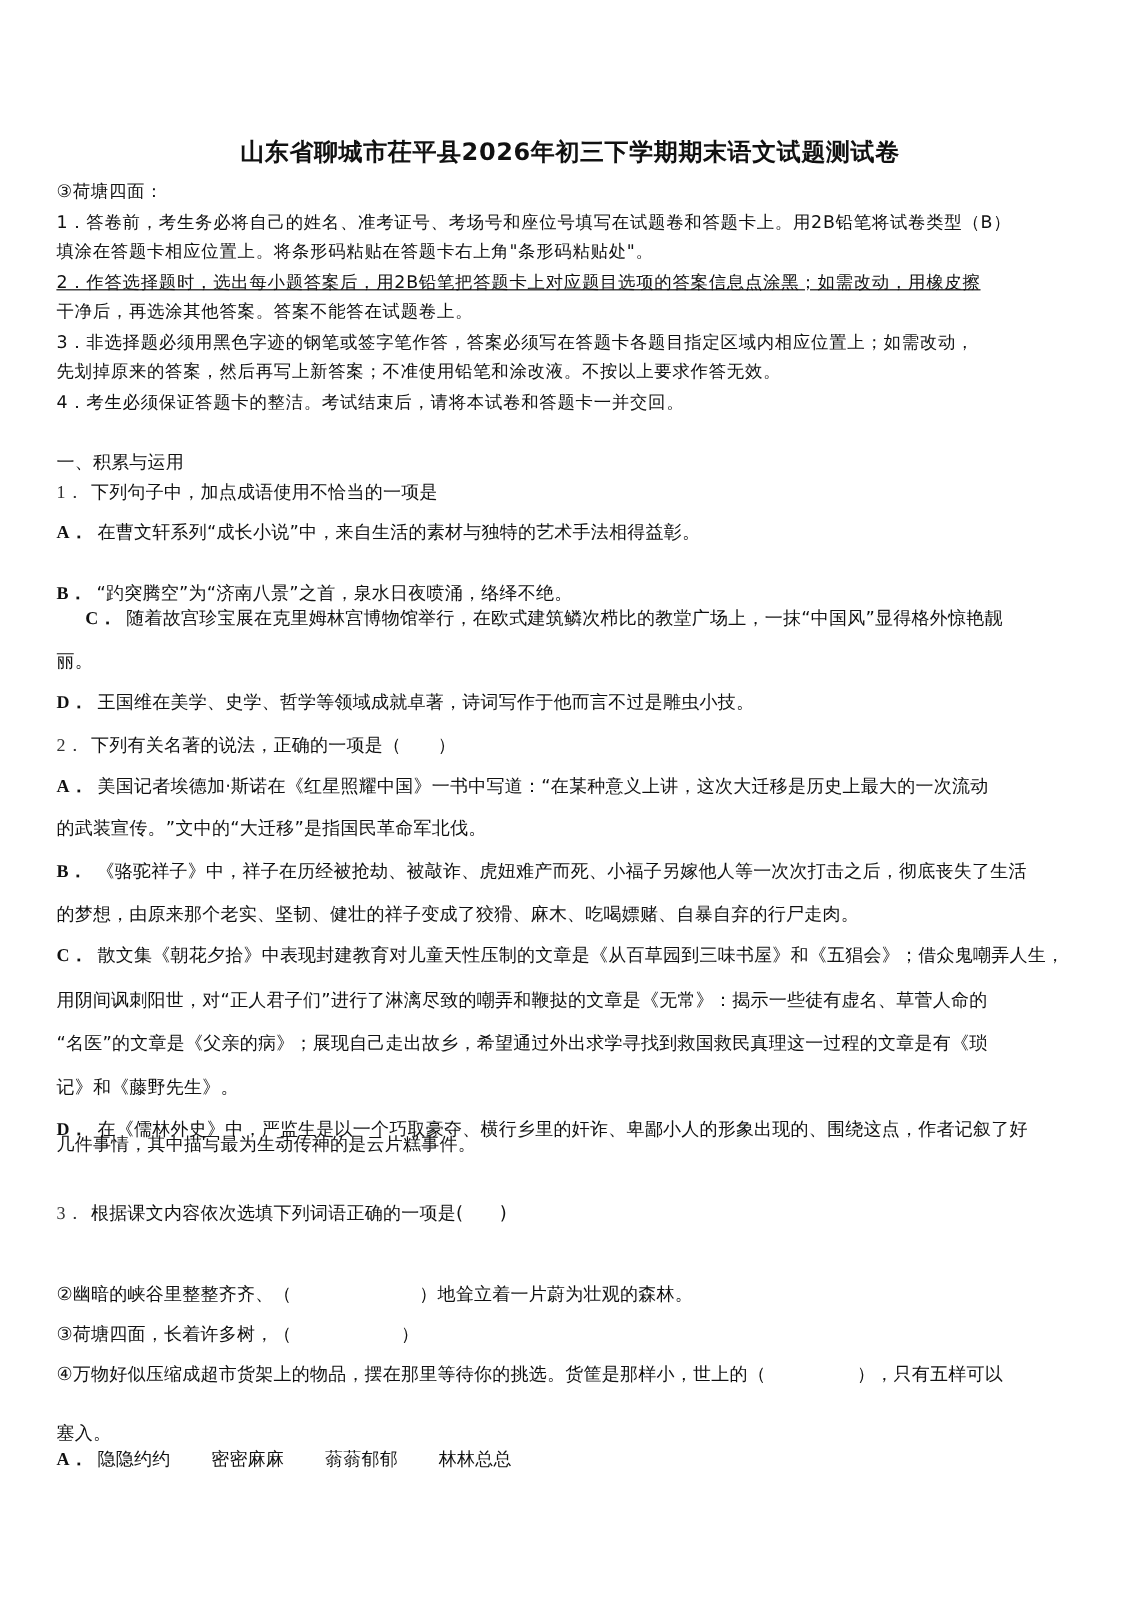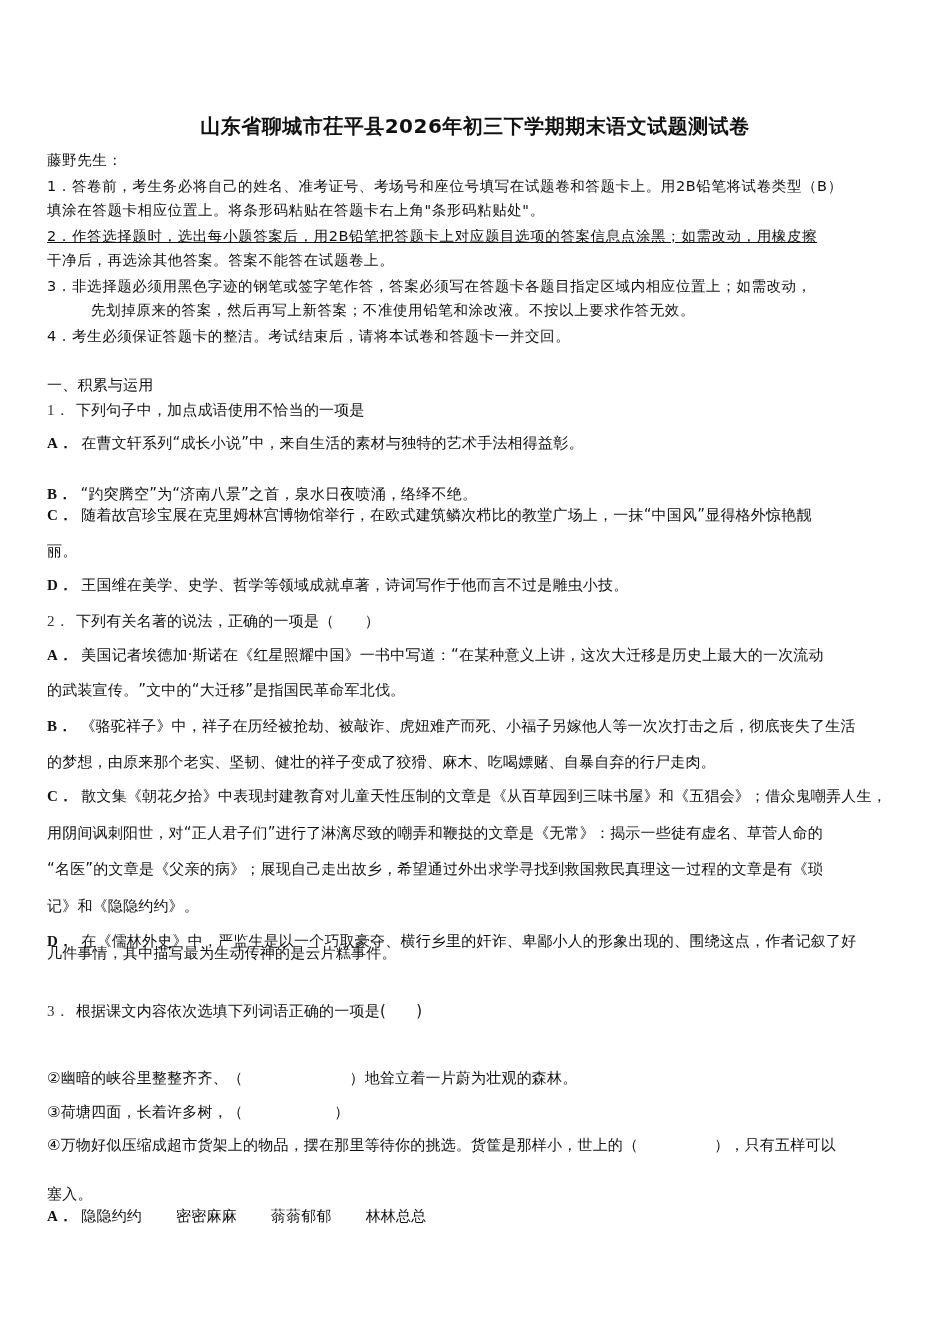--- a/index.html
+++ b/index.html
@@ -31,41 +31,41 @@
     .gap { display: inline-block; }
     .choice { display: inline-block; margin-right: 34px; }
   </style>
 </head>
 <body>
 
 <div class="page">
 
   <div class="title">山东省聊城市茌平县2026年初三下学期期末语文试题测试卷</div>
 
-  <div class="line notice" style="top:150px;">藤野先生：</div>
+  <div class="line notice" style="top:150px;">③荷塘四面：</div>
   <div class="line notice" style="top:176px;">1．答卷前，考生务必将自己的姓名、准考证号、考场号和座位号填写在试题卷和答题卡上。用2B铅笔将试卷类型（B）</div>
   <div class="line notice" style="top:200px;">填涂在答题卡相应位置上。将条形码粘贴在答题卡右上角"条形码粘贴处"。</div>
   <div class="line notice" style="top:226px;text-decoration:underline;">2．作答选择题时，选出每小题答案后，用2B铅笔把答题卡上对应题目选项的答案信息点涂黑；如需改动，用橡皮擦</div>
   <div class="line notice" style="top:250px;">干净后，再选涂其他答案。答案不能答在试题卷上。</div>
   <div class="line notice" style="top:276px;">3．非选择题必须用黑色字迹的钢笔或签字笔作答，答案必须写在答题卡各题目指定区域内相应位置上；如需改动，</div>
-  <div class="line notice" style="top:300px;margin-left:44px;">先划掉原来的答案，然后再写上新答案；不准使用铅笔和涂改液。不按以上要求作答无效。</div>
+  <div class="line notice" style="top:300px;">先划掉原来的答案，然后再写上新答案；不准使用铅笔和涂改液。不按以上要求作答无效。</div>
   <div class="line notice" style="top:326px;">4．考生必须保证答题卡的整洁。考试结束后，请将本试卷和答题卡一并交回。</div>
 
   <div class="line q" style="top:375px;">一、积累与运用</div>
 
   <div class="line q" style="top:400px;">
     <span class="num">1．</span><span>下列句子中，加点成语使用不恰当的一项是</span>
   </div>
   <div class="line q" style="top:433px;">
     <span class="opt">A．</span><span>在曹文轩系列“成长小说”中，来自生活的素材与独特的艺术手法相得益彰。</span>
   </div>
   <div class="line q" style="top:484px;">
     <span class="opt">B．</span><span>“趵突腾空”为“济南八景”之首，泉水日夜喷涌，络绎不绝。</span>
   </div>
-  <div class="line q" style="top:505px;">
+  <div class="line q" style="top:505px;margin-left:24px;">
     <span class="opt">C．</span><span>随着故宫珍宝展在克里姆林宫博物馆举行，在欧式建筑鳞次栉比的教堂广场上，一抹“中国风”显得格外惊艳靓</span>
   </div>
   <div class="line q" style="top:541px;">丽。</div>
   <div class="line q" style="top:575px;">
     <span class="opt">D．</span><span>王国维在美学、史学、哲学等领域成就卓著，诗词写作于他而言不过是雕虫小技。</span>
   </div>
 
   <div class="line q" style="top:611px;">
     <span class="num">2．</span><span>下列有关名著的说法，正确的一项是（　　）</span>
   </div>
@@ -75,21 +75,21 @@
   <div class="line q" style="top:680px;">的武装宣传。”文中的“大迁移”是指国民革命军北伐。</div>
   <div class="line q" style="top:716px;">
     <span class="opt">B．</span><span>《骆驼祥子》中，祥子在历经被抢劫、被敲诈、虎妞难产而死、小福子另嫁他人等一次次打击之后，彻底丧失了生活</span>
   </div>
   <div class="line q" style="top:752px;">的梦想，由原来那个老实、坚韧、健壮的祥子变成了狡猾、麻木、吃喝嫖赌、自暴自弃的行尸走肉。</div>
   <div class="line q" style="top:786px;">
     <span class="opt">C．</span><span>散文集《朝花夕拾》中表现封建教育对儿童天性压制的文章是《从百草园到三味书屋》和《五猖会》；借众鬼嘲弄人生，</span>
   </div>
   <div class="line q" style="top:823px;">用阴间讽刺阳世，对“正人君子们”进行了淋漓尽致的嘲弄和鞭挞的文章是《无常》：揭示一些徒有虚名、草菅人命的</div>
   <div class="line q" style="top:859px;">“名医”的文章是《父亲的病》；展现自己走出故乡，希望通过外出求学寻找到救国救民真理这一过程的文章是有《琐</div>
-  <div class="line q" style="top:896px;">记》和《隐隐约约》。</div>
+  <div class="line q" style="top:896px;">记》和《藤野先生》。</div>
   <div class="line q" style="top:931px;">
     <span class="opt">D．</span><span>在《儒林外史》中，严监生是以一个巧取豪夺、横行乡里的奸诈、卑鄙小人的形象出现的、围绕这点，作者记叙了好</span>
   </div>
   <div class="line q" style="top:943px;">几件事情，其中描写最为生动传神的是云片糕事件。</div>
 
   <div class="line q" style="top:1001px;">
     <span class="num">3．</span><span>根据课文内容依次选填下列词语正确的一项是(　　)</span>
   </div>
   <div class="line q" style="top:1068px;">
     <span>②幽暗的峡谷里整整齐齐、（</span><span class="gap">　　　　　　　</span><span>）地耸立着一片蔚为壮观的森林。</span>

